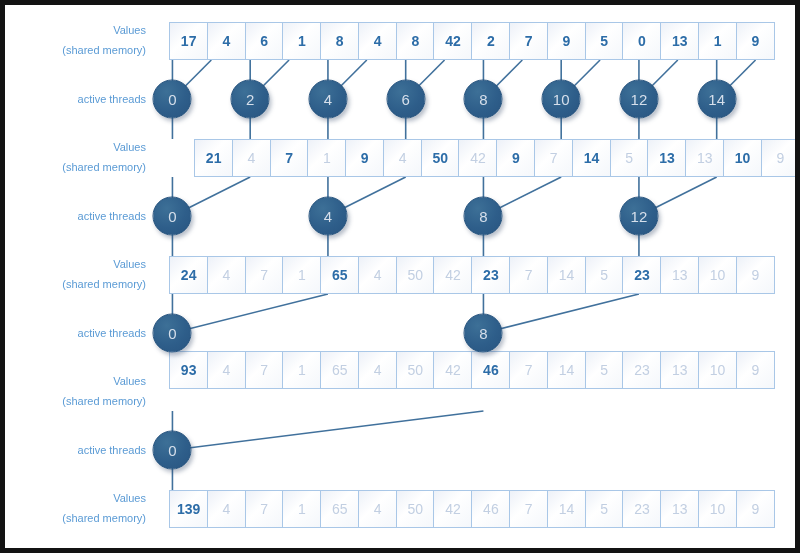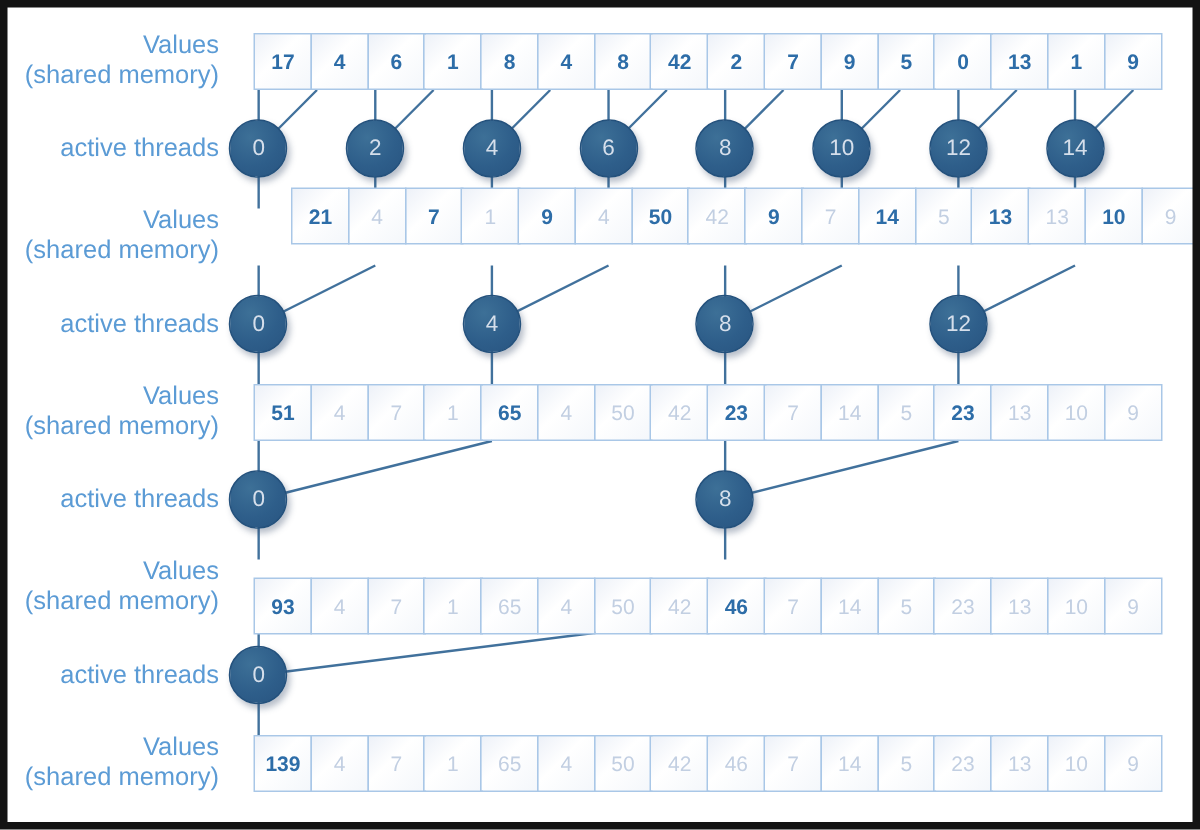--- a/index.html
+++ b/index.html
@@ -23,21 +23,21 @@
     border:1.5px solid #a9c7e7;
     background:linear-gradient(135deg,#edf1f8 0%,#ffffff 42%,#f4f7fb 100%);
     display:flex; align-items:center; justify-content:center;
     font-size:14px; font-weight:bold; color:#2d6da8;
     box-sizing:border-box;
   }
   .cell:first-child { margin-left:16px; }
   .cell.faded { color:#c2cfe2; font-weight:normal; }
   .row-label {
     position:absolute; left:6px; width:140px; text-align:right;
-    color:#5b9bd5; font-size:17px; line-height:20px; z-index:2;
+    color:#5b9bd5; font-size:11px; line-height:20px; z-index:2;
   }
   .thread-circle {
     position:absolute; width:37px; height:37px; border-radius:50%;
     transform:translate(-50%,-50%);
     background:radial-gradient(circle at 36% 30%, #3d7097 0%, #2e5e8a 55%, #285480 100%);
     border:1px solid #24517c;
     box-shadow:2px 3px 4px rgba(50,70,100,0.35);
     display:flex; align-items:center; justify-content:center;
     color:#d6dfeb; font-size:15px; z-index:3;
   }
@@ -98,21 +98,21 @@
       <div class="cell">5</div>
       <div class="cell">0</div>
       <div class="cell">13</div>
       <div class="cell">1</div>
       <div class="cell">9</div>
     </div>
     <div class="row-label" style="top: 137px;">
       <div>Values</div>
       <div>(shared memory)</div>
     </div>
-    <div class="mem-row" style="top: 125px; padding-left: 25px;">
+    <div class="mem-row" style="top: 139px; padding-left: 25px;">
       <div class="cell">21</div>
       <div class="cell faded">4</div>
       <div class="cell">7</div>
       <div class="cell faded">1</div>
       <div class="cell">9</div>
       <div class="cell faded">4</div>
       <div class="cell">50</div>
       <div class="cell faded">42</div>
       <div class="cell">9</div>
       <div class="cell faded">7</div>
@@ -121,42 +121,42 @@
       <div class="cell">13</div>
       <div class="cell faded">13</div>
       <div class="cell">10</div>
       <div class="cell faded">9</div>
     </div>
     <div class="row-label" style="top: 254px;">
       <div>Values</div>
       <div>(shared memory)</div>
     </div>
     <div class="mem-row" style="top: 256px;">
-      <div class="cell">51</div>
+      <div class="cell">24</div>
       <div class="cell faded">4</div>
       <div class="cell faded">7</div>
       <div class="cell faded">1</div>
       <div class="cell">65</div>
       <div class="cell faded">4</div>
       <div class="cell faded">50</div>
       <div class="cell faded">42</div>
       <div class="cell">23</div>
       <div class="cell faded">7</div>
       <div class="cell faded">14</div>
       <div class="cell faded">5</div>
       <div class="cell">23</div>
       <div class="cell faded">13</div>
       <div class="cell faded">10</div>
       <div class="cell faded">9</div>
     </div>
     <div class="row-label" style="top: 371px;">
       <div>Values</div>
       <div>(shared memory)</div>
     </div>
-    <div class="mem-row" style="top: 385px;">
+    <div class="mem-row" style="top: 351px;">
       <div class="cell">93</div>
       <div class="cell faded">4</div>
       <div class="cell faded">7</div>
       <div class="cell faded">1</div>
       <div class="cell faded">65</div>
       <div class="cell faded">4</div>
       <div class="cell faded">50</div>
       <div class="cell faded">42</div>
       <div class="cell">46</div>
       <div class="cell faded">7</div>

